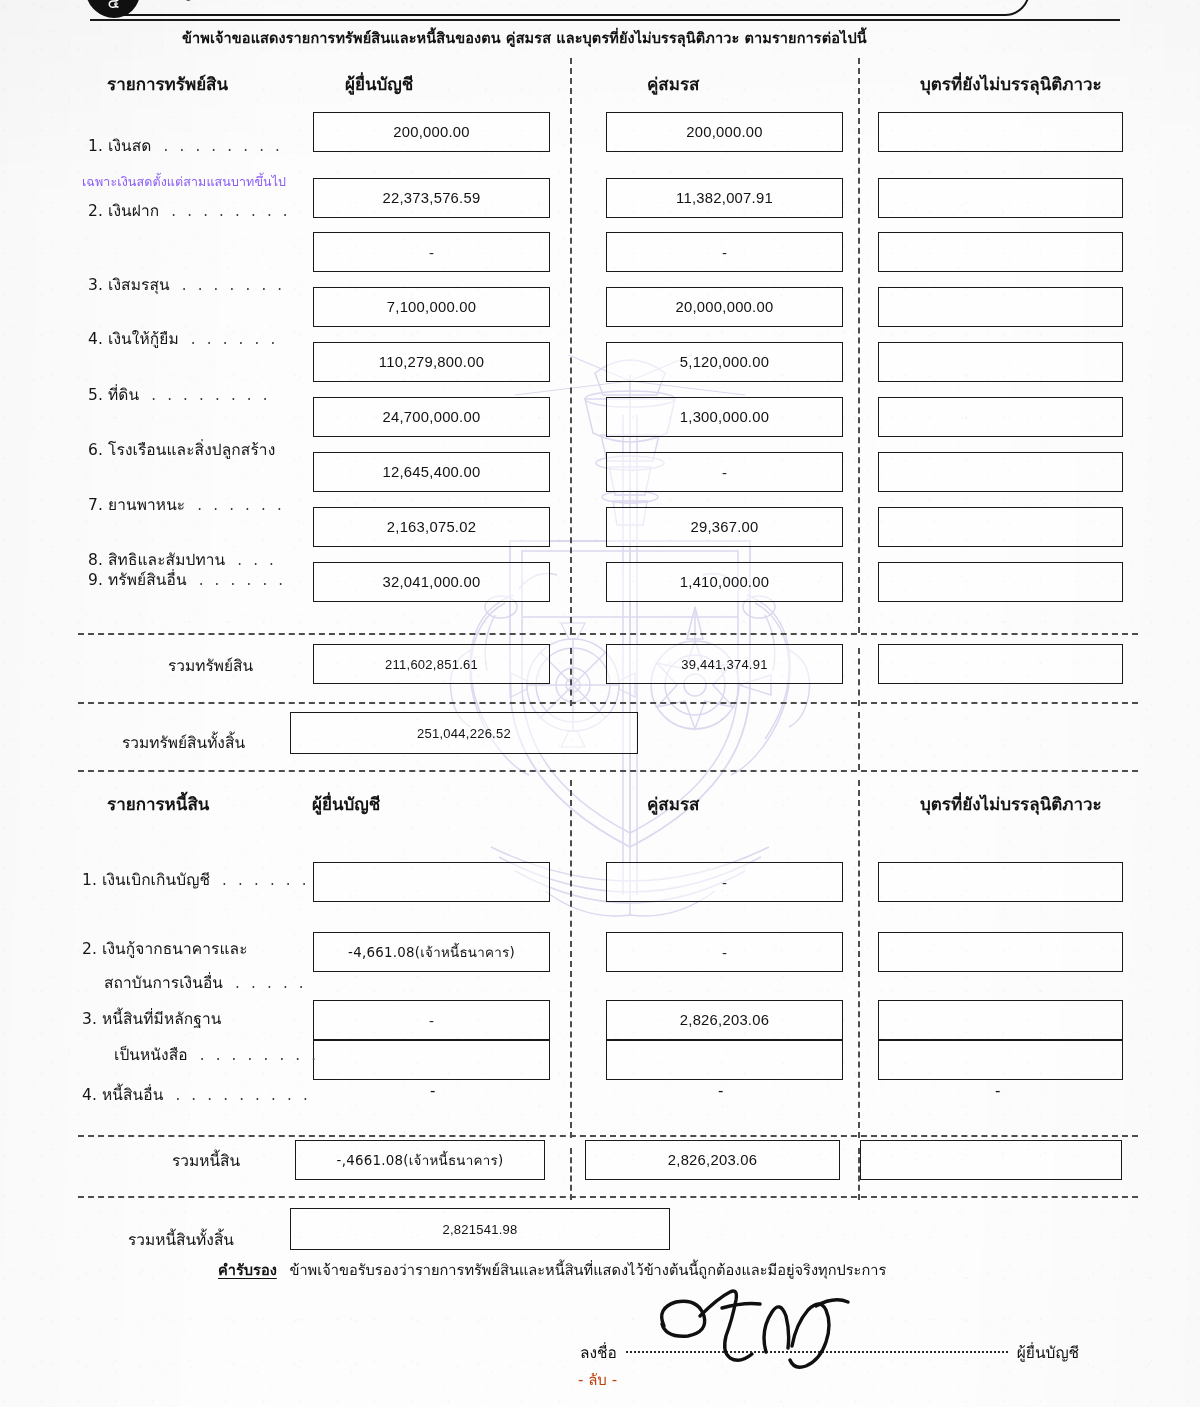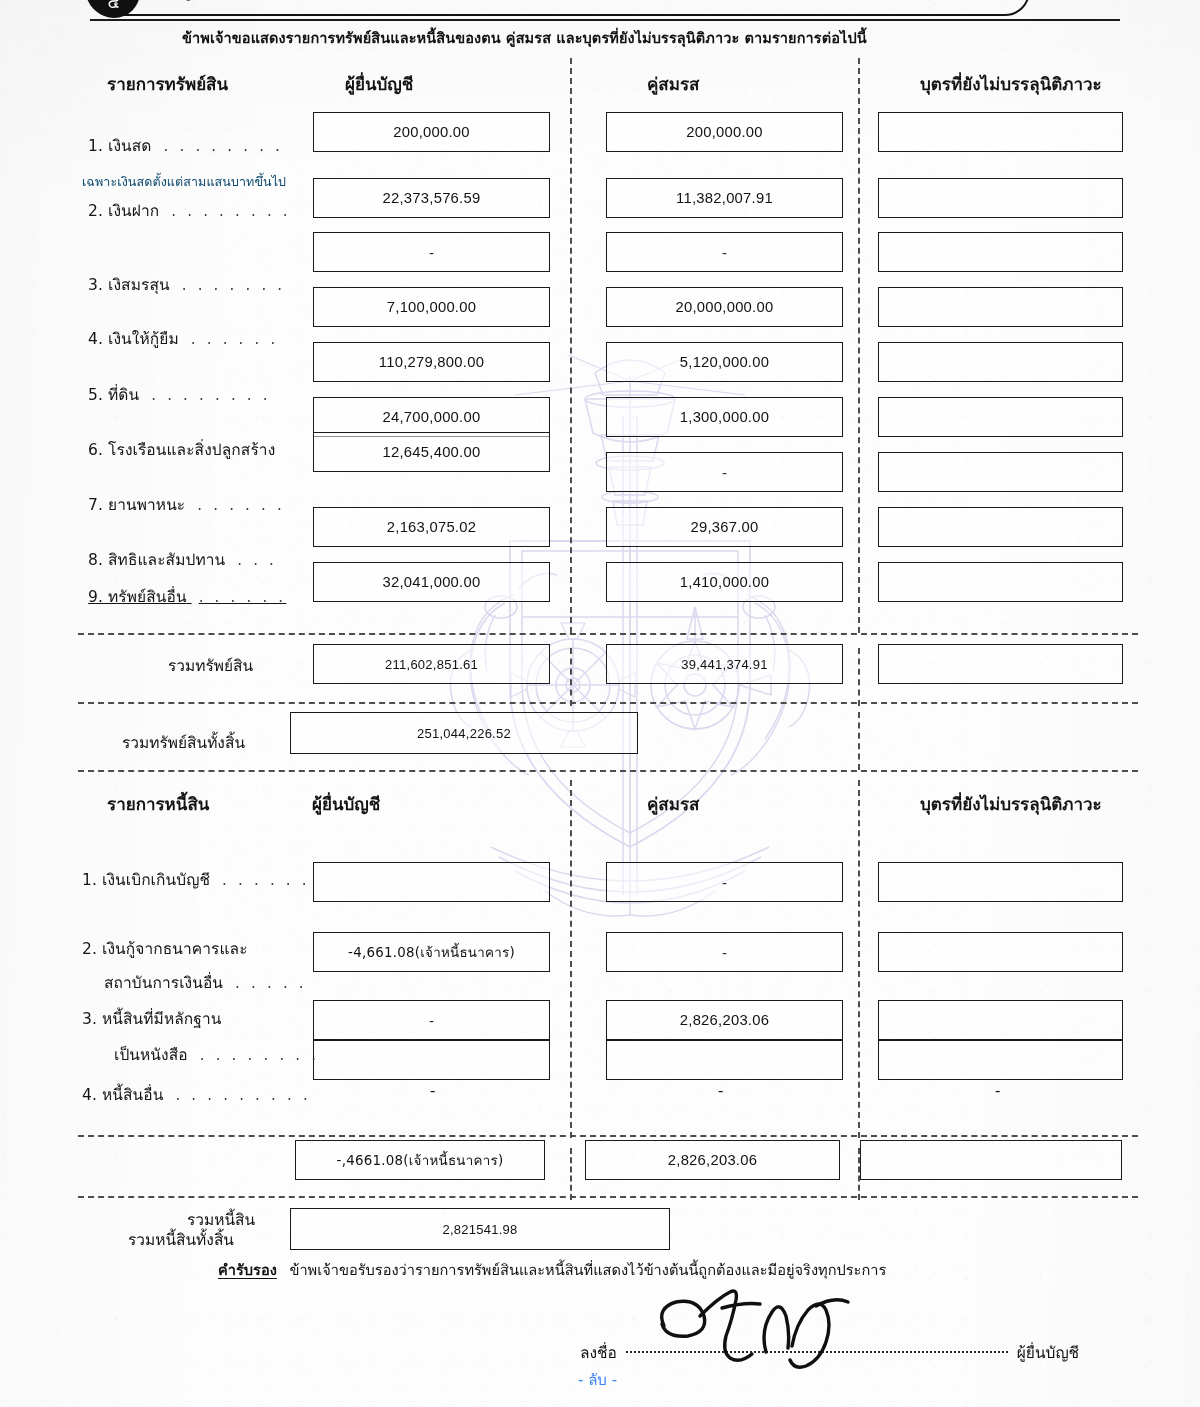--- a/index.html
+++ b/index.html
@@ -152,21 +152,21 @@
   .row-label {
     position: absolute;
     font-size: 15.5px;
     color: #151515;
     z-index: 9;
     white-space: nowrap;
     letter-spacing: .1px;
   }
   .row-label.small {
     font-size: 12.5px;
-    color: #0c4a6e;
+    color: #8b5cf6;
   }
   .dots {
     letter-spacing: 3.2px;
     color: #3c3c3c;
     margin-left: 7px;
     font-size: 15px;
   }
 
   
   .vbox {
@@ -231,21 +231,21 @@
     display: inline-block;
     width: 382px;
     border-bottom: 2.5px dotted #2a2a2a;
     margin: 0 4px 5px 4px;
   }
   .secret-mark {
     position: absolute;
     left: 578px;
     top: 1368px;
     font-size: 15px;
-    color: #3b82f6;
+    color: #c2410c;
     z-index: 9;
   }
 
   
   .signature {
     position: absolute;
     left: 648px;
     top: 1286px;
     width: 230px;
     height: 86px;
@@ -401,21 +401,21 @@
   <div class="row-label" style="left:88px; top:492px;">
     <span>7.</span>
     <span>ยานพาหนะ</span>
     <span class="dots">. . . . . .</span>
   </div>
   <div class="row-label" style="left:88px; top:547px;">
     <span>8.</span>
     <span>สิทธิและสัมปทาน</span>
     <span class="dots">. . .</span>
   </div>
-  <div class="row-label" style="left:88px; top:584px;text-decoration:underline;">
+  <div class="row-label" style="left:88px; top:567px;">
     <span>9.</span>
     <span>ทรัพย์สินอื่น</span>
     <span class="dots">. . . . . .</span>
   </div>
 
   <div class="vbox c-filer" style="top:112px">200,000.00</div>
   <div class="vbox c-spouse" style="top:112px">200,000.00</div>
   <div class="vbox c-child" style="top:112px"></div>
 
   <div class="vbox c-filer" style="top:178px">22,373,576.59</div>
@@ -431,21 +431,21 @@
   <div class="vbox c-child" style="top:287px"></div>
 
   <div class="vbox c-filer" style="top:342px">110,279,800.00</div>
   <div class="vbox c-spouse" style="top:342px">5,120,000.00</div>
   <div class="vbox c-child" style="top:342px"></div>
 
   <div class="vbox c-filer" style="top:397px">24,700,000.00</div>
   <div class="vbox c-spouse" style="top:397px">1,300,000.00</div>
   <div class="vbox c-child" style="top:397px"></div>
 
-  <div class="vbox c-filer" style="top:432px">12,645,400.00</div>
+  <div class="vbox c-filer" style="top:452px">12,645,400.00</div>
   <div class="vbox c-spouse dash" style="top:452px">-</div>
   <div class="vbox c-child" style="top:452px"></div>
 
   <div class="vbox c-filer" style="top:507px">2,163,075.02</div>
   <div class="vbox c-spouse" style="top:507px">29,367.00</div>
   <div class="vbox c-child" style="top:507px"></div>
 
   <div class="vbox c-filer" style="top:562px">32,041,000.00</div>
   <div class="vbox c-spouse" style="top:562px">1,410,000.00</div>
   <div class="vbox c-child" style="top:562px"></div>
@@ -514,21 +514,21 @@
   <div class="vbox c-child" style="top:1000px"></div>
 
   <div class="vbox c-filer" style="top:1040px"></div>
   <div class="vbox c-spouse" style="top:1040px"></div>
   <div class="vbox c-child" style="top:1040px"></div>
 
   <div class="row-label" style="left:430px; top:1082px; font-size:15px;">-</div>
   <div class="row-label" style="left:718px; top:1082px; font-size:15px;">-</div>
   <div class="row-label" style="left:995px; top:1082px; font-size:15px;">-</div>
 
-  <div class="total-label" style="left:172px; top:1207px;margin-left:15px;">รวมหนี้สิน</div>
+  <div class="total-label" style="left:172px; top:1148px;">รวมหนี้สิน</div>
   <div class="vbox c-filer thai" style="left:295px; top:1140px; width:250px; height:40px;">-,4661.08(เจ้าหนี้ธนาคาร)</div>
   <div class="vbox" style="left:585px; top:1140px; width:255px; height:40px;">2,826,203.06</div>
   <div class="vbox" style="left:860px; top:1140px; width:262px; height:40px;"></div>
 
   <div class="total-label" style="left:128px; top:1227px;">รวมหนี้สินทั้งสิ้น</div>
   <div class="vbox total-wide" style="left:290px; top:1208px; width:380px; height:42px;">2,821541.98</div>
 
   <div class="cert-row">
     <span class="cert-label">คำรับรอง</span>
     <span>ข้าพเจ้าขอรับรองว่ารายการทรัพย์สินและหนี้สินที่แสดงไว้ข้างต้นนี้ถูกต้องและมีอยู่จริงทุกประการ</span>

